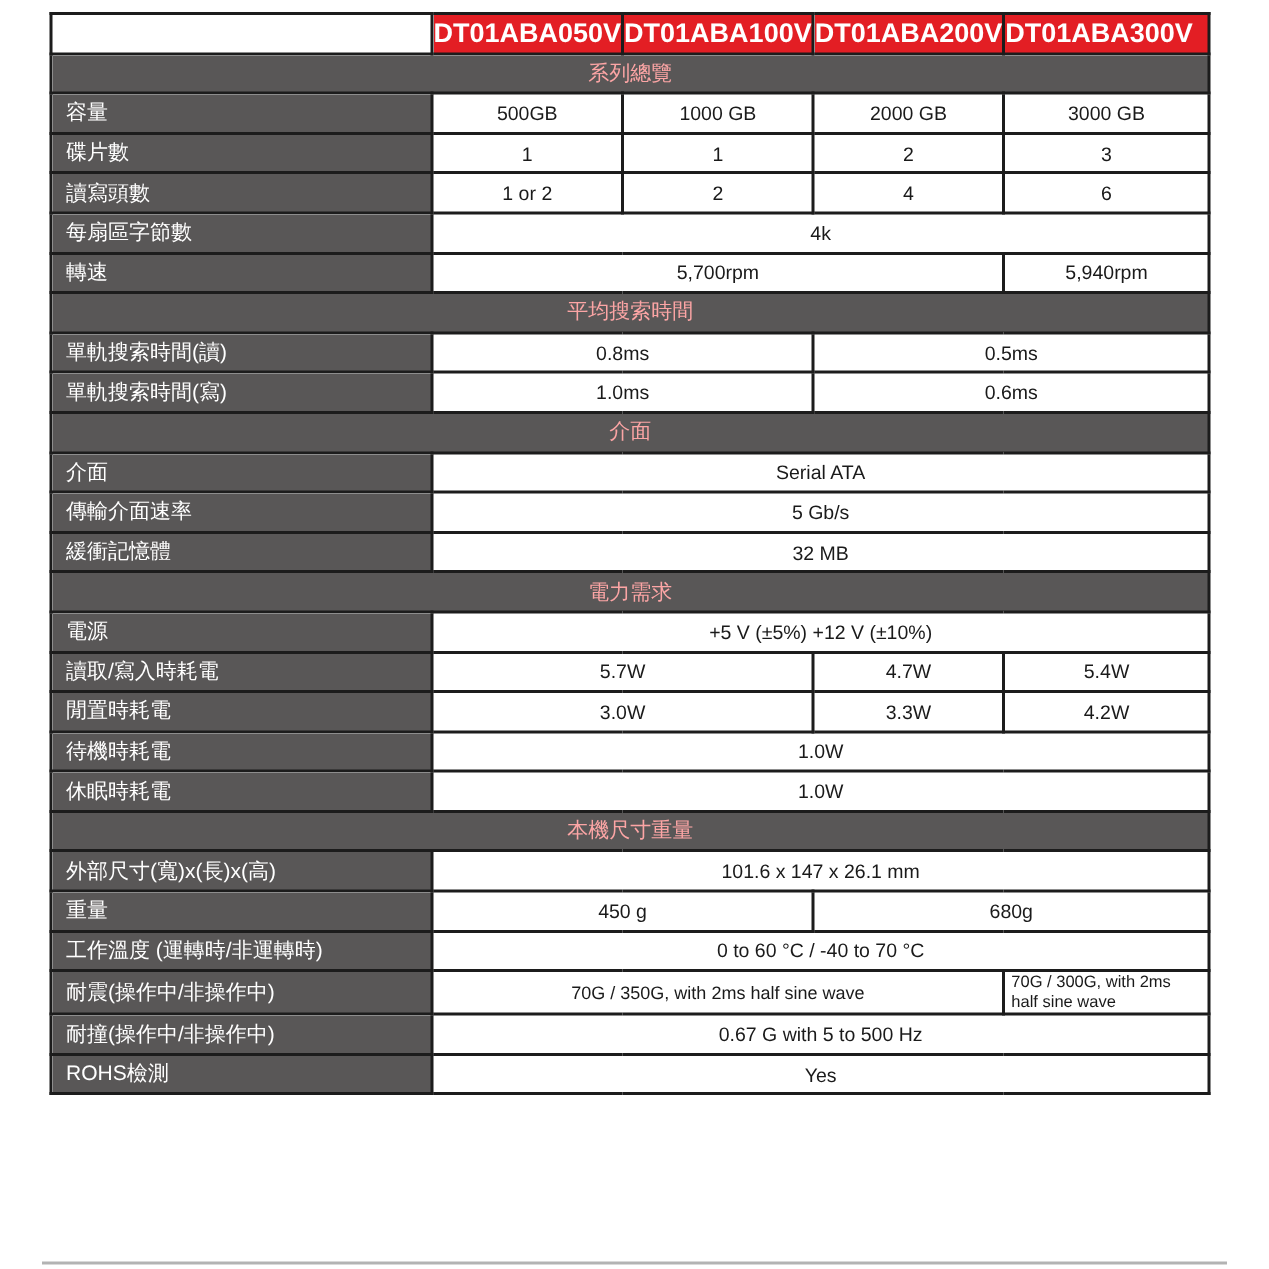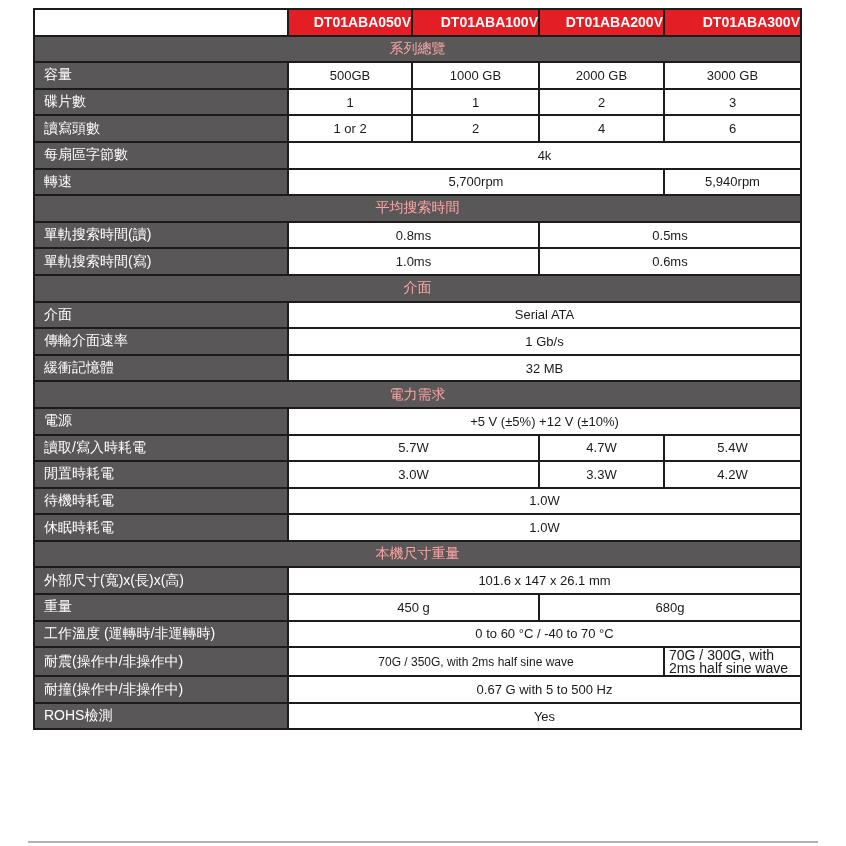--- a/index.html
+++ b/index.html
@@ -21,37 +21,37 @@
   }
   td{
     border:2px solid var(--border);
     height:26.6px;box-sizing:border-box;
     overflow:hidden;white-space:nowrap;
     padding:0;
   }
   td.corner{background:#ffffff;}
   td.model{
     background:var(--model-red);color:#ffffff;
-    font-weight:bold;font-size:14px;text-align:right;
+    font-weight:bold;font-size:18px;text-align:left;
   }
   td.sec{
     background:var(--section-gray);color:#fca5a5;
     font-size:14px;text-align:center;
   }
   td.lbl{
     background:var(--label-gray);color:#ffffff;
     font-size:14px;text-align:left;padding-left:9px;
   }
   td.val{
     background:#ffffff;color:var(--value-text);
     font-size:13px;text-align:center;
   }
   td.val.sm{font-size:12px;}
   td.val.sm-left{
-    font-size:14px;text-align:left;white-space:normal;
+    font-size:11px;text-align:left;white-space:normal;
     line-height:12.5px;padding:1px 4px;vertical-align:middle;
   }
   .bottom-rule{
     position:absolute;left:28px;top:841px;width:790px;height:2px;
     background:var(--rule-gray);
   }
 </style>
 </head>
 <body>
 
@@ -132,21 +132,21 @@
         <td class="sec" colspan="5">介面</td>
       </tr>
 
   <tr>
     <td class="lbl">介面</td>
     <td class="val" colspan="4">Serial ATA</td>
   </tr>
 
   <tr>
     <td class="lbl">傳輸介面速率</td>
-    <td class="val" colspan="4">1 Gb/s</td>
+    <td class="val" colspan="4">5 Gb/s</td>
   </tr>
 
   <tr>
     <td class="lbl">緩衝記憶體</td>
     <td class="val" colspan="4">32 MB</td>
   </tr>
 
   <tr>
         <td class="sec" colspan="5">電力需求</td>
       </tr>

